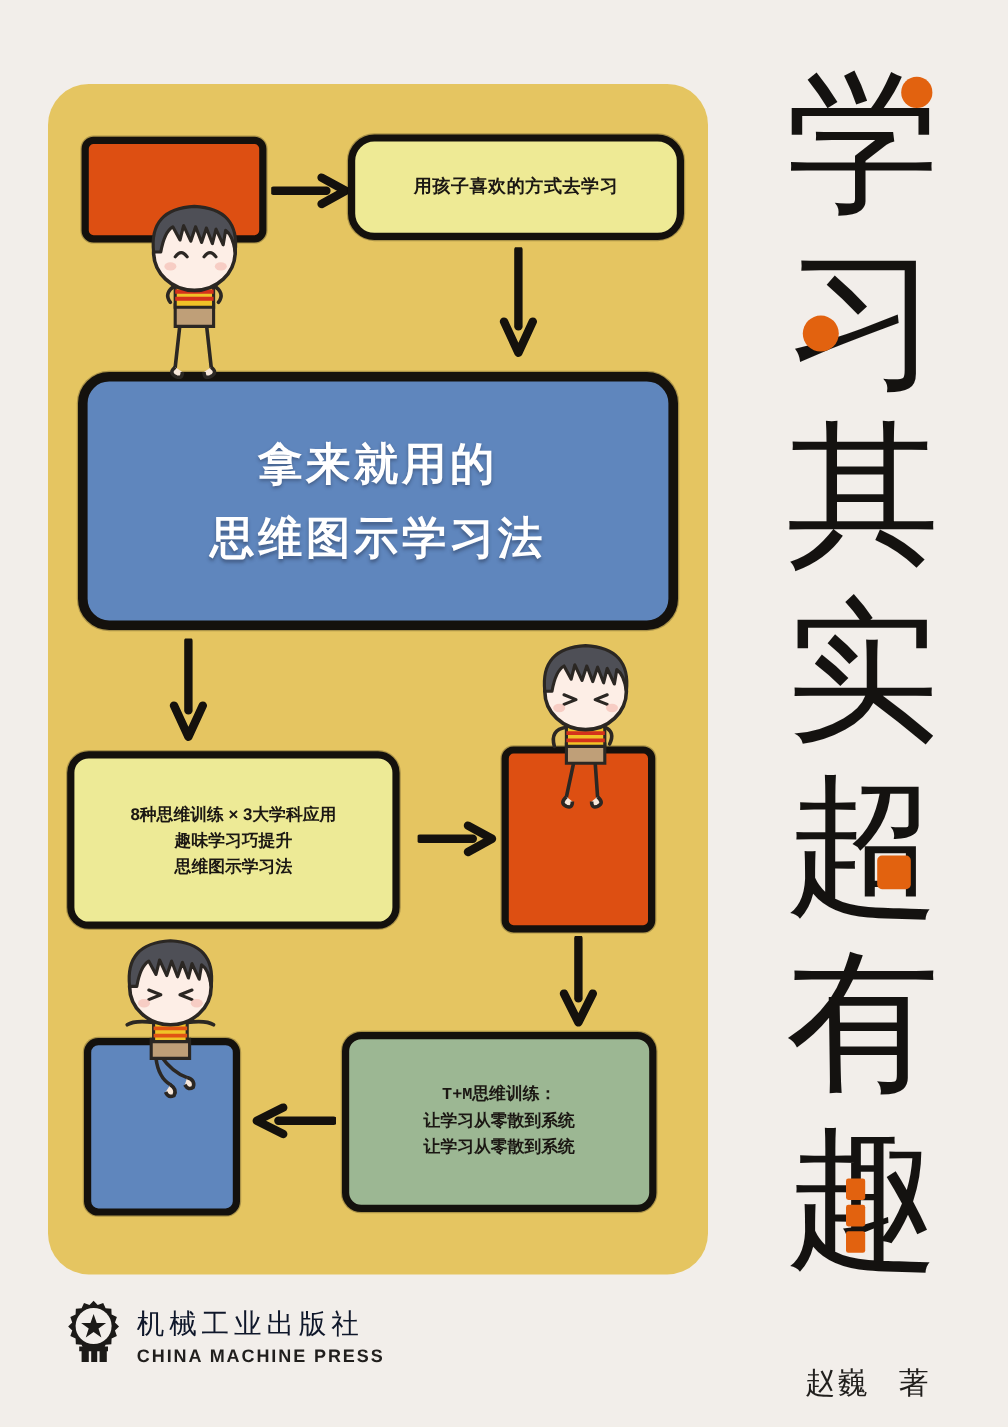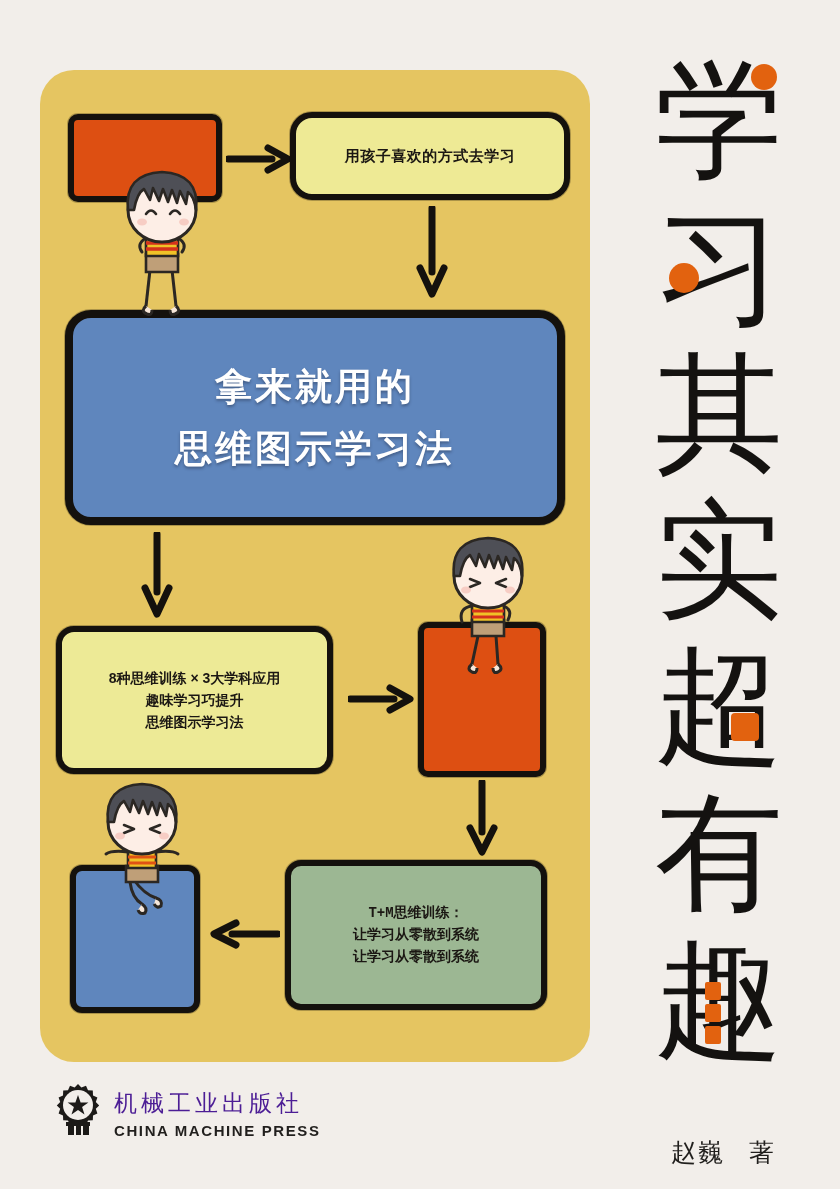--- a/index.html
+++ b/index.html
@@ -147,21 +147,21 @@
 
   
   #publisher{
     position:absolute;
     left:52px; top:1082px;
     display:flex; align-items:center; gap:10px;
   }
   #publisher .pname{
     font-size:23px;
     letter-spacing:4px;
-    color:#4c1d95;
+    color:#0f172a;
     font-family:"DejaVu Sans","Liberation Sans",sans-serif;
   }
   #publisher .pen{
     font-size:15px;
     letter-spacing:1.6px;
     color:#211f1d;
     font-weight:bold;
     margin-top:3px;
   }
   #author{

